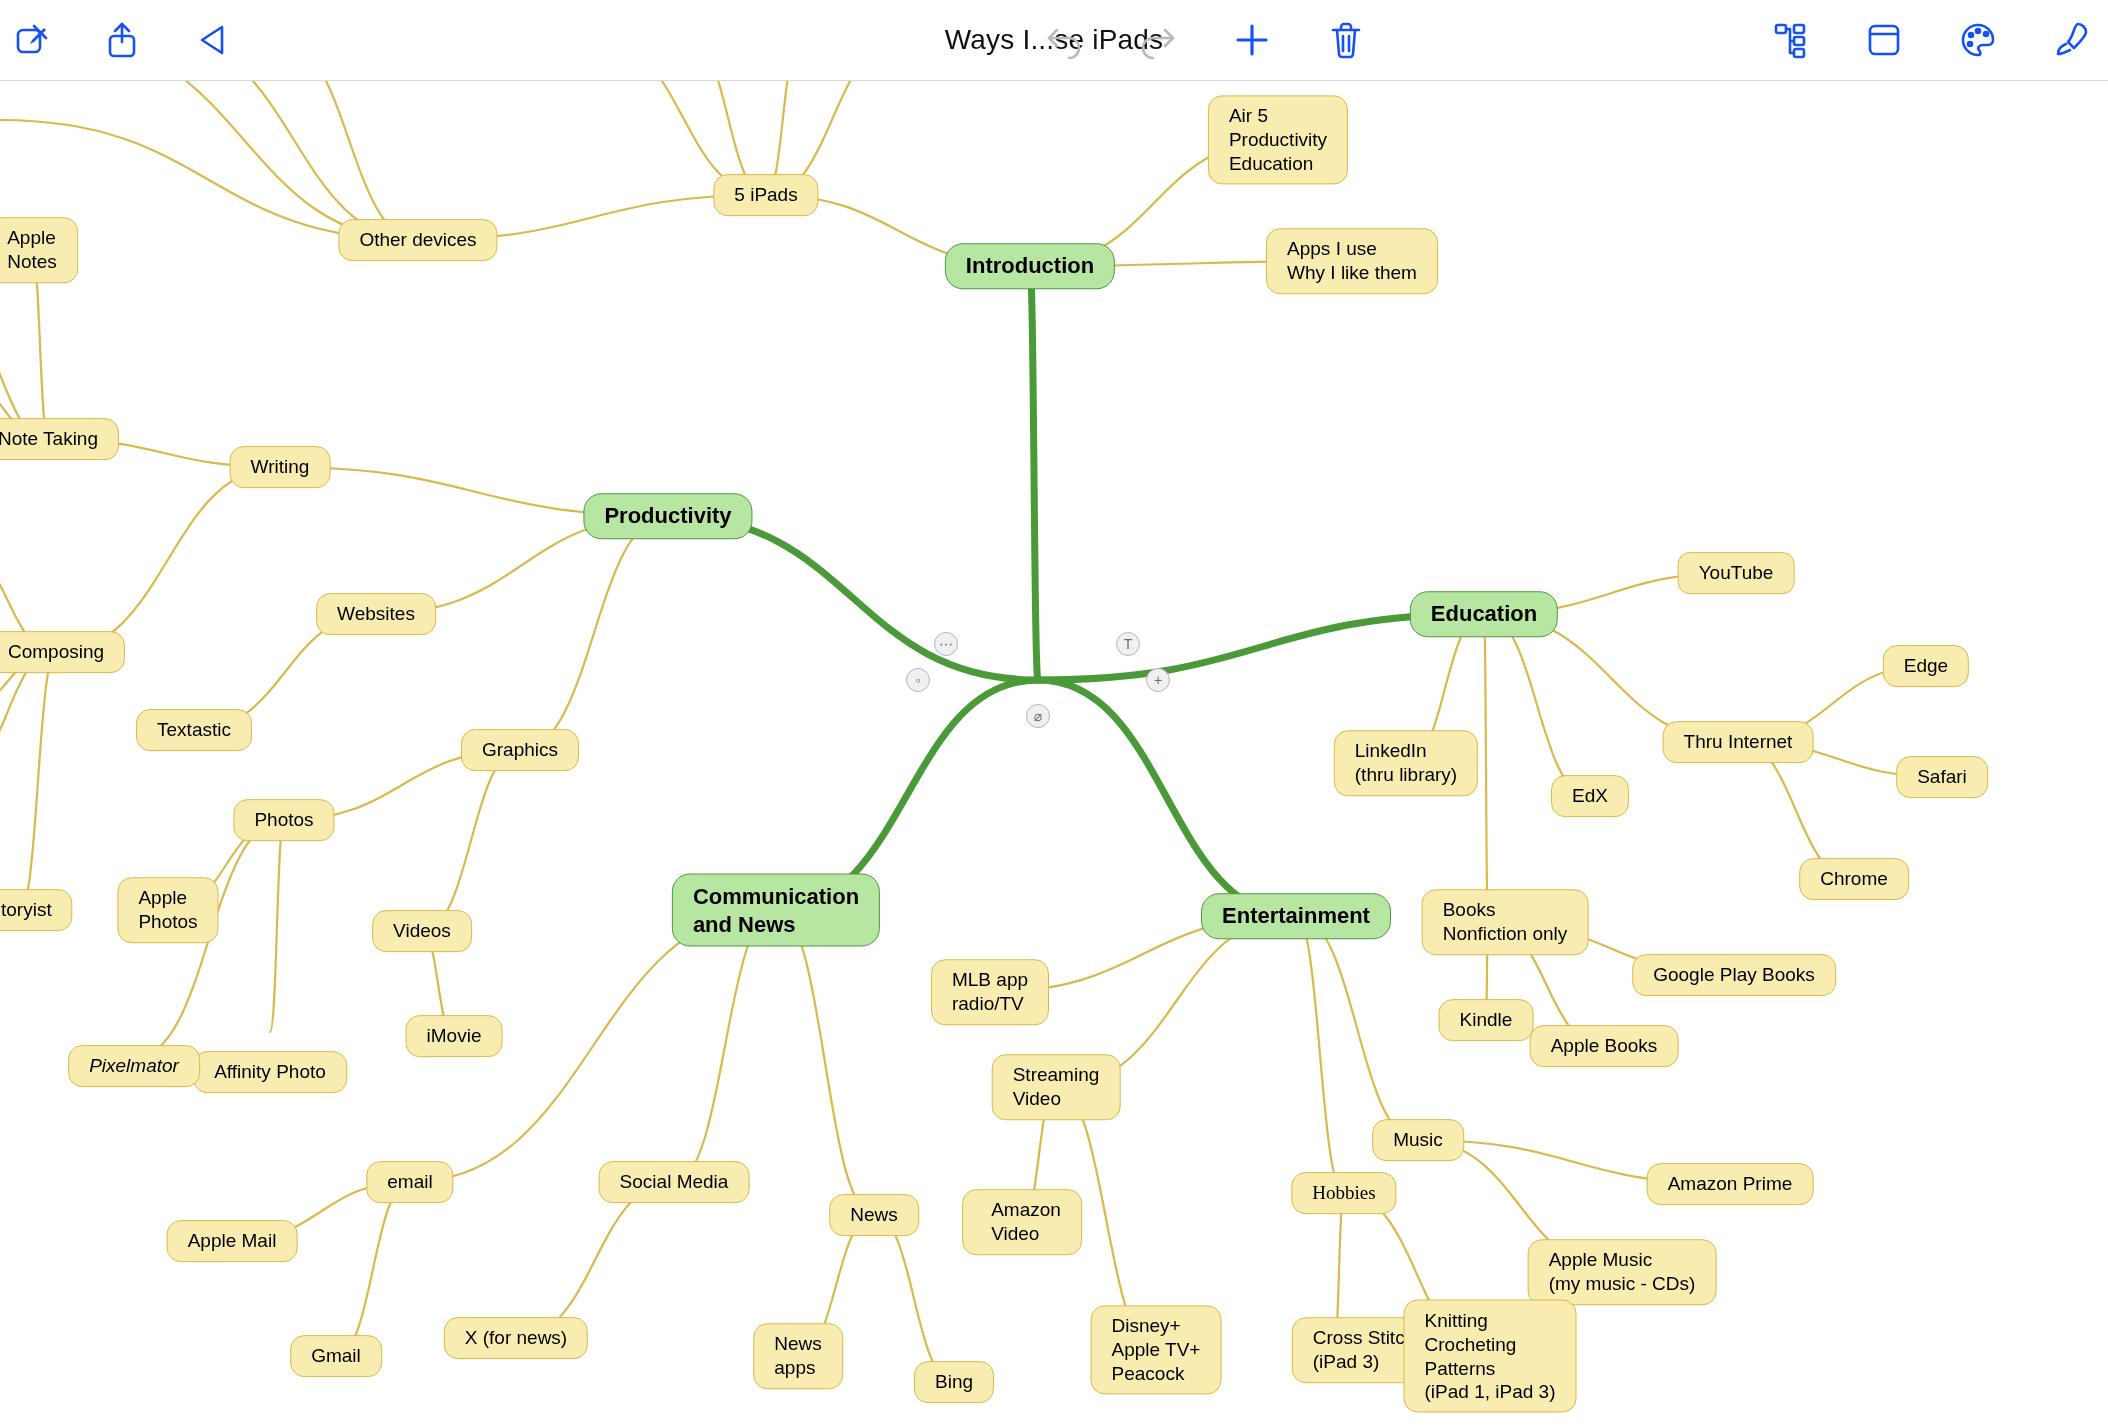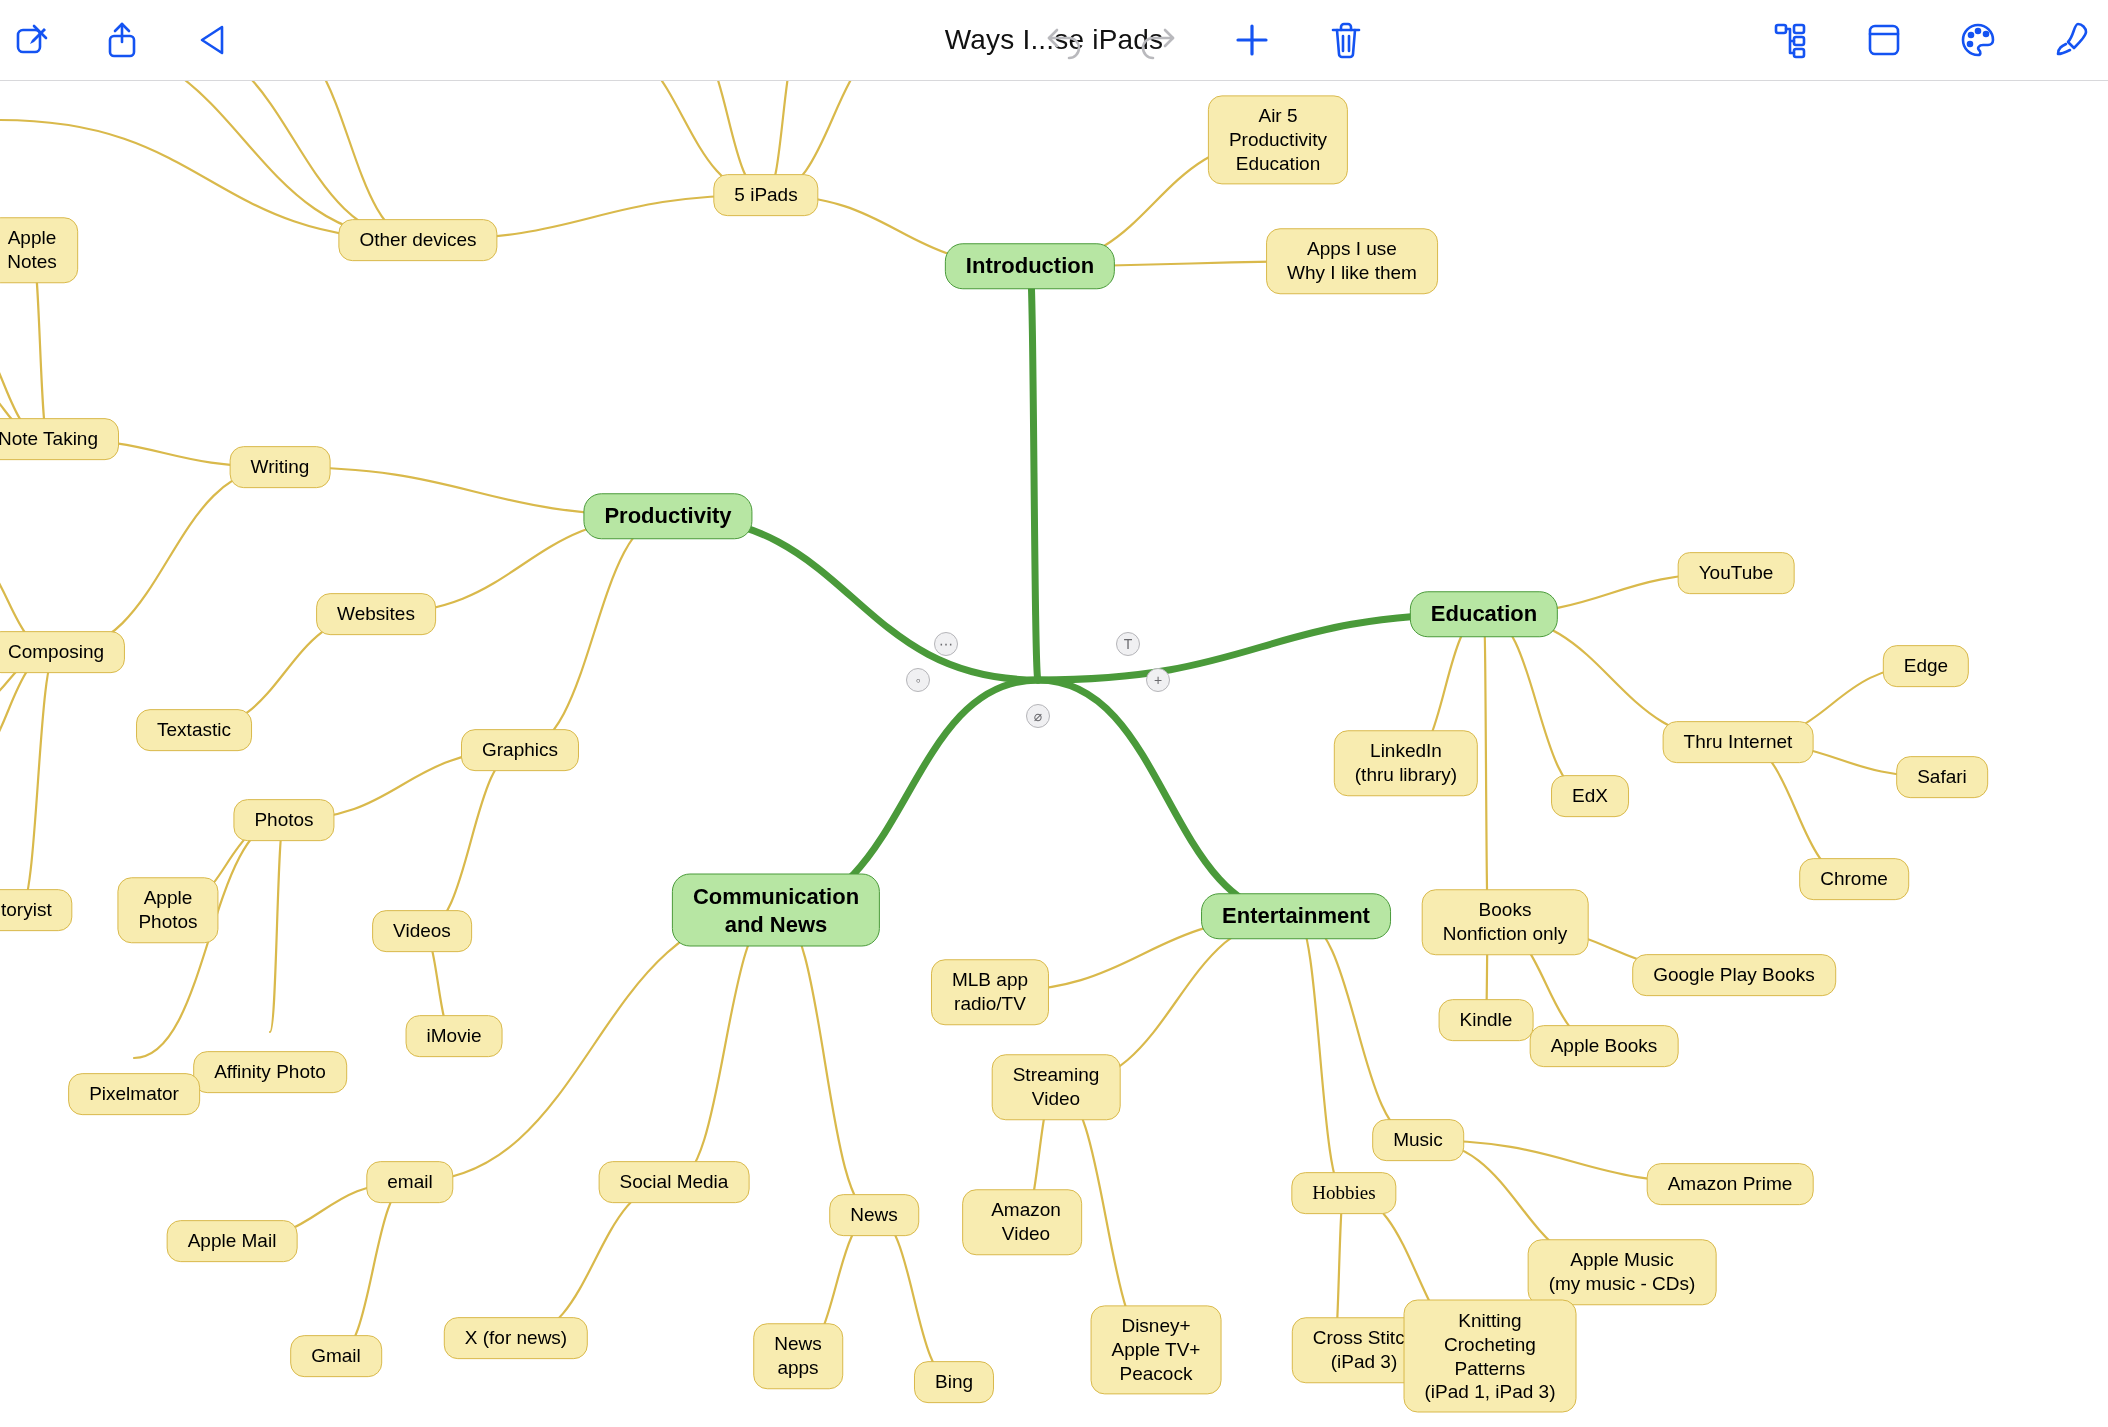--- a/index.html
+++ b/index.html
@@ -51,21 +51,21 @@
     width: 2108px; height: 1347px; 
     pointer-events: none;
   }
   .node {
     position: absolute;
     transform: translate(-50%, -50%);
     border-radius: 14px;
     padding: 8px 20px;
     font-size: 20px;
     line-height: 1.25;
-    text-align: center;
+    text-align: left;
     white-space: pre-line;
     border: 1.5px solid;
     box-sizing: border-box;
   }
   .node.kind-root {
     background: #91cdf4;
     border-color: #3d88c2;
     font-weight: 700;
     font-size: 25px;
     padding: 10px 26px;
@@ -280,21 +280,21 @@
     <div class="node kind-leaf" style="left: 56px; top: 572px;">Composing</div>
     <div class="node kind-leaf" style="left: 20px; top: 830px;">Storyist</div>
     <div class="node kind-leaf" style="left: 32px; top: 170px;">Apple
 Notes</div>
     <div class="node kind-leaf" style="left: 194px; top: 650px;">Textastic</div>
     <div class="node kind-leaf" style="left: 284px; top: 740px;">Photos</div>
     <div class="node kind-leaf" style="left: 422px; top: 851px;">Videos</div>
     <div class="node kind-leaf" style="left: 168px; top: 830px;">Apple
 Photos</div>
     <div class="node kind-leaf" style="left: 270px; top: 992px;">Affinity Photo</div>
-    <div class="node kind-leaf" style="left: 134px; top: 1014px;">Pixelmator</div>
+    <div class="node kind-leaf" style="left: 134px; top: 986px; font-style: italic;">Pixelmator</div>
     <div class="node kind-leaf" style="left: 454px; top: 956px;">iMovie</div>
     <div class="node kind-leaf" style="left: 1736px; top: 493px; border-radius: 12px;">YouTube</div>
     <div class="node kind-leaf" style="left: 1406px; top: 683px;">LinkedIn
 (thru library)</div>
     <div class="node kind-leaf" style="left: 1590px; top: 716px;">EdX</div>
     <div class="node kind-leaf" style="left: 1738px; top: 662px;">Thru Internet</div>
     <div class="node kind-leaf" style="left: 1488px; top: 842px; margin-left: 17px;">Books
 Nonfiction only</div>
     <div class="node kind-leaf" style="left: 1926px; top: 586px;">Edge</div>
     <div class="node kind-leaf" style="left: 1942px; top: 697px;">Safari</div>

